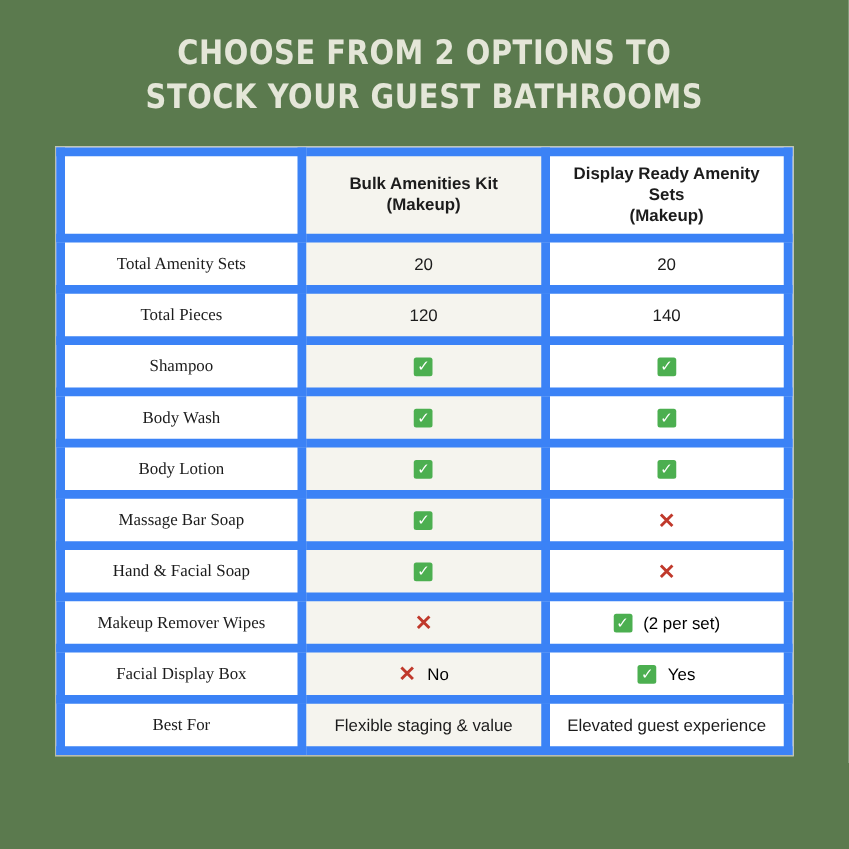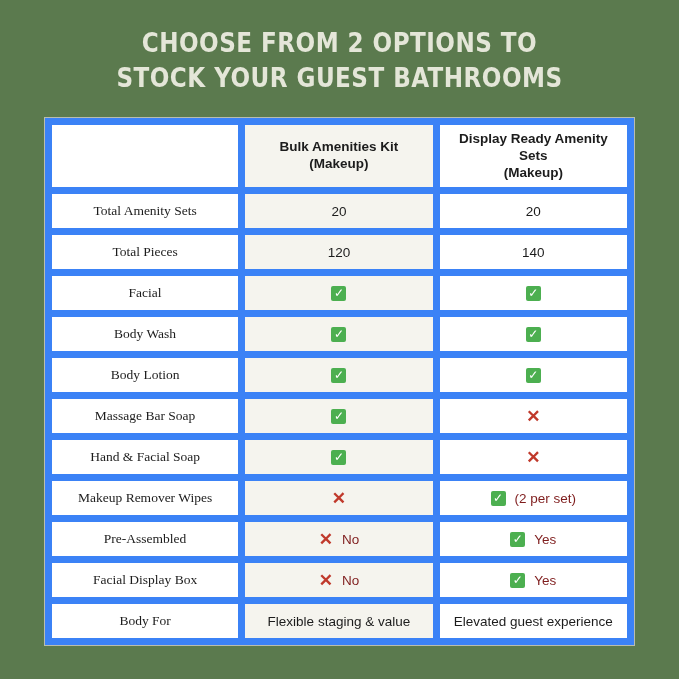--- a/index.html
+++ b/index.html
@@ -97,21 +97,21 @@
     color: #c0392b;
     font-size: 17px;
     font-weight: bold;
     line-height: 15px;
     vertical-align: middle;
   }
   .mark-text {
     display: inline-block;
     margin-left: 5px;
     font-size: 13.5px;
-    color: #7f1d1d;
+    color: #000000;
     vertical-align: middle;
   }
   .cellflex {
     display: flex;
     align-items: center;
     justify-content: center;
     gap: 4px;
     height: 100%;
   }
 </style>
@@ -150,21 +150,21 @@
             <td class="row-label">Total Amenity Sets</td>
             <td class="val col-a-bg">20</td>
             <td class="val">20</td>
           </tr>
           <tr>
             <td class="row-label">Total Pieces</td>
             <td class="val col-a-bg">120</td>
             <td class="val">140</td>
           </tr>
           <tr>
-            <td class="row-label">Facial</td>
+            <td class="row-label">Shampoo</td>
             <td class="col-a-bg">
               <div class="cellflex">
                 <span class="check">✓</span>
               </div>
             </td>
             <td>
               <div class="cellflex">
                 <span class="check">✓</span>
               </div>
             </td>
@@ -229,51 +229,36 @@
               </div>
             </td>
             <td>
               <div class="cellflex">
                 <span class="check">✓</span>
                 <span class="mark-text">(2 per set)</span>
               </div>
             </td>
           </tr>
           <tr>
-            <td class="row-label">Pre-Assembled</td>
+            <td class="row-label">Facial Display Box</td>
             <td class="col-a-bg">
               <div class="cellflex">
                 <span class="cross">✕</span>
                 <span class="mark-text">No</span>
               </div>
             </td>
             <td>
               <div class="cellflex">
                 <span class="check">✓</span>
                 <span class="mark-text">Yes</span>
               </div>
             </td>
           </tr>
           <tr>
-            <td class="row-label">Facial Display Box</td>
-            <td class="col-a-bg">
-              <div class="cellflex">
-                <span class="cross">✕</span>
-                <span class="mark-text">No</span>
-              </div>
-            </td>
-            <td>
-              <div class="cellflex">
-                <span class="check">✓</span>
-                <span class="mark-text">Yes</span>
-              </div>
-            </td>
-          </tr>
-          <tr>
-            <td class="row-label">Body For</td>
+            <td class="row-label">Best For</td>
             <td class="val col-a-bg">Flexible staging &amp; value</td>
             <td class="val">Elevated guest experience</td>
           </tr>
         </tbody>
     </table>
   </div>
 
 </div>
 
 </body></html>

